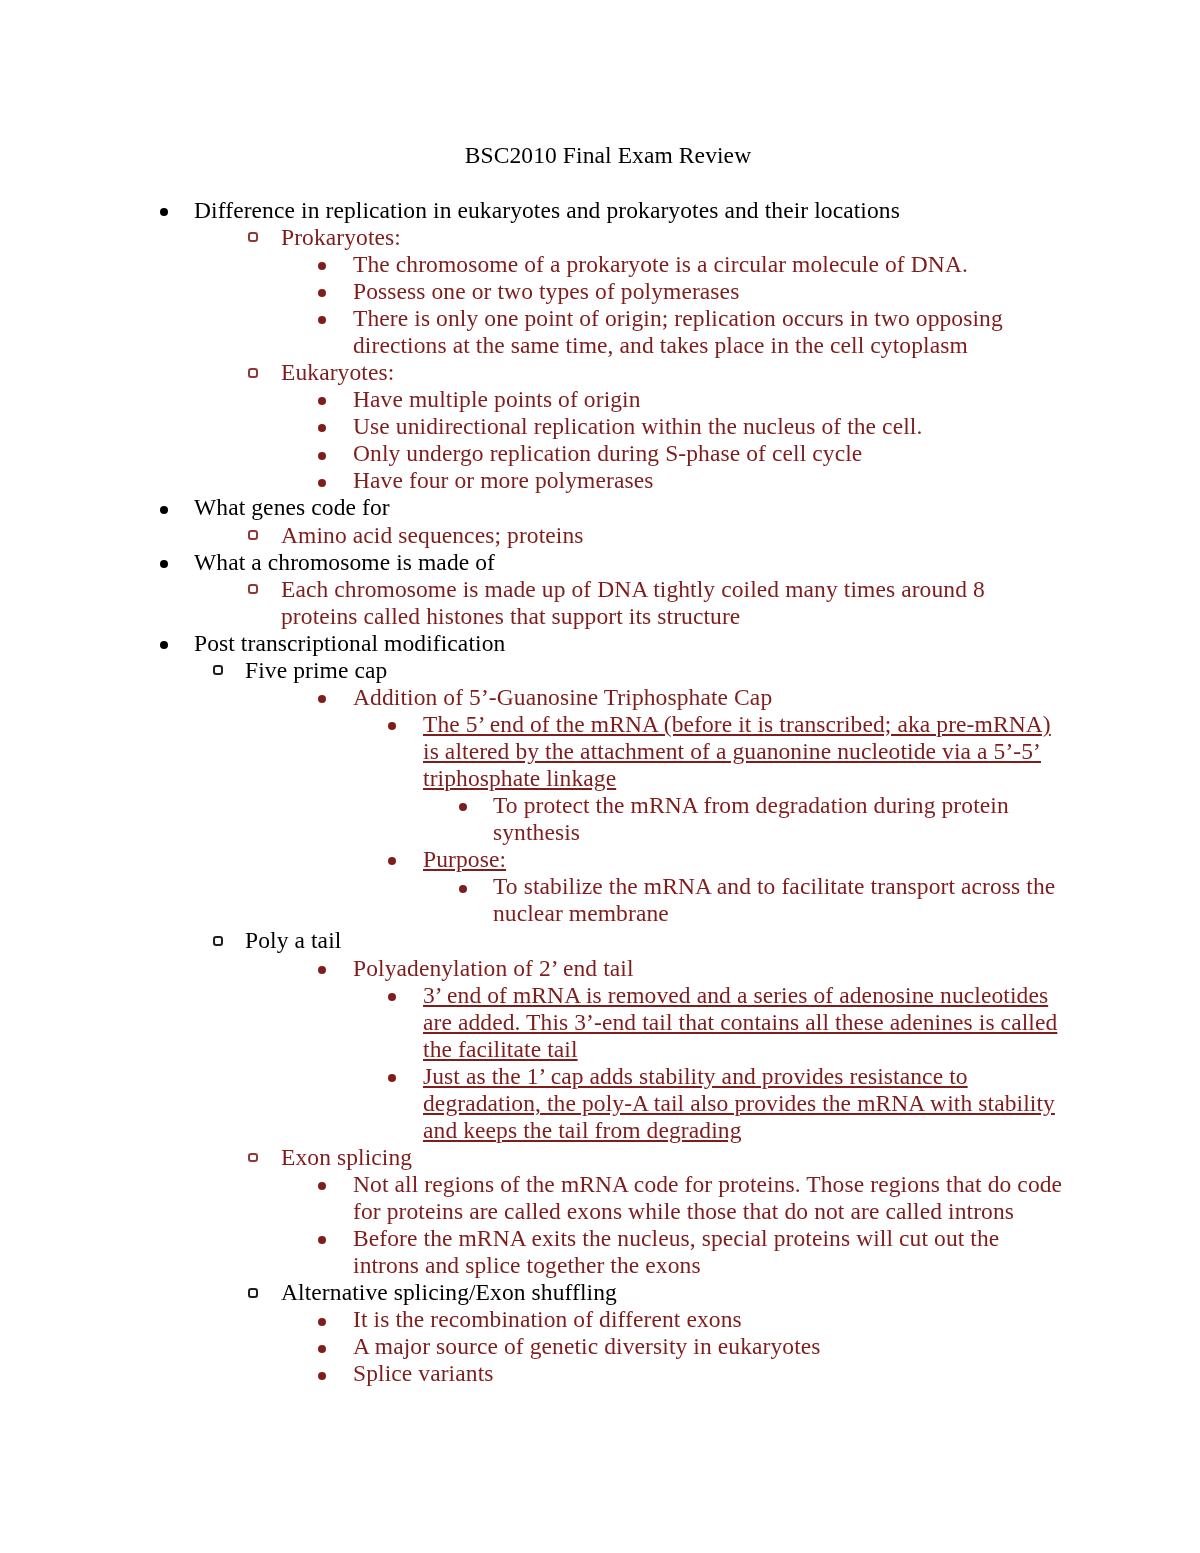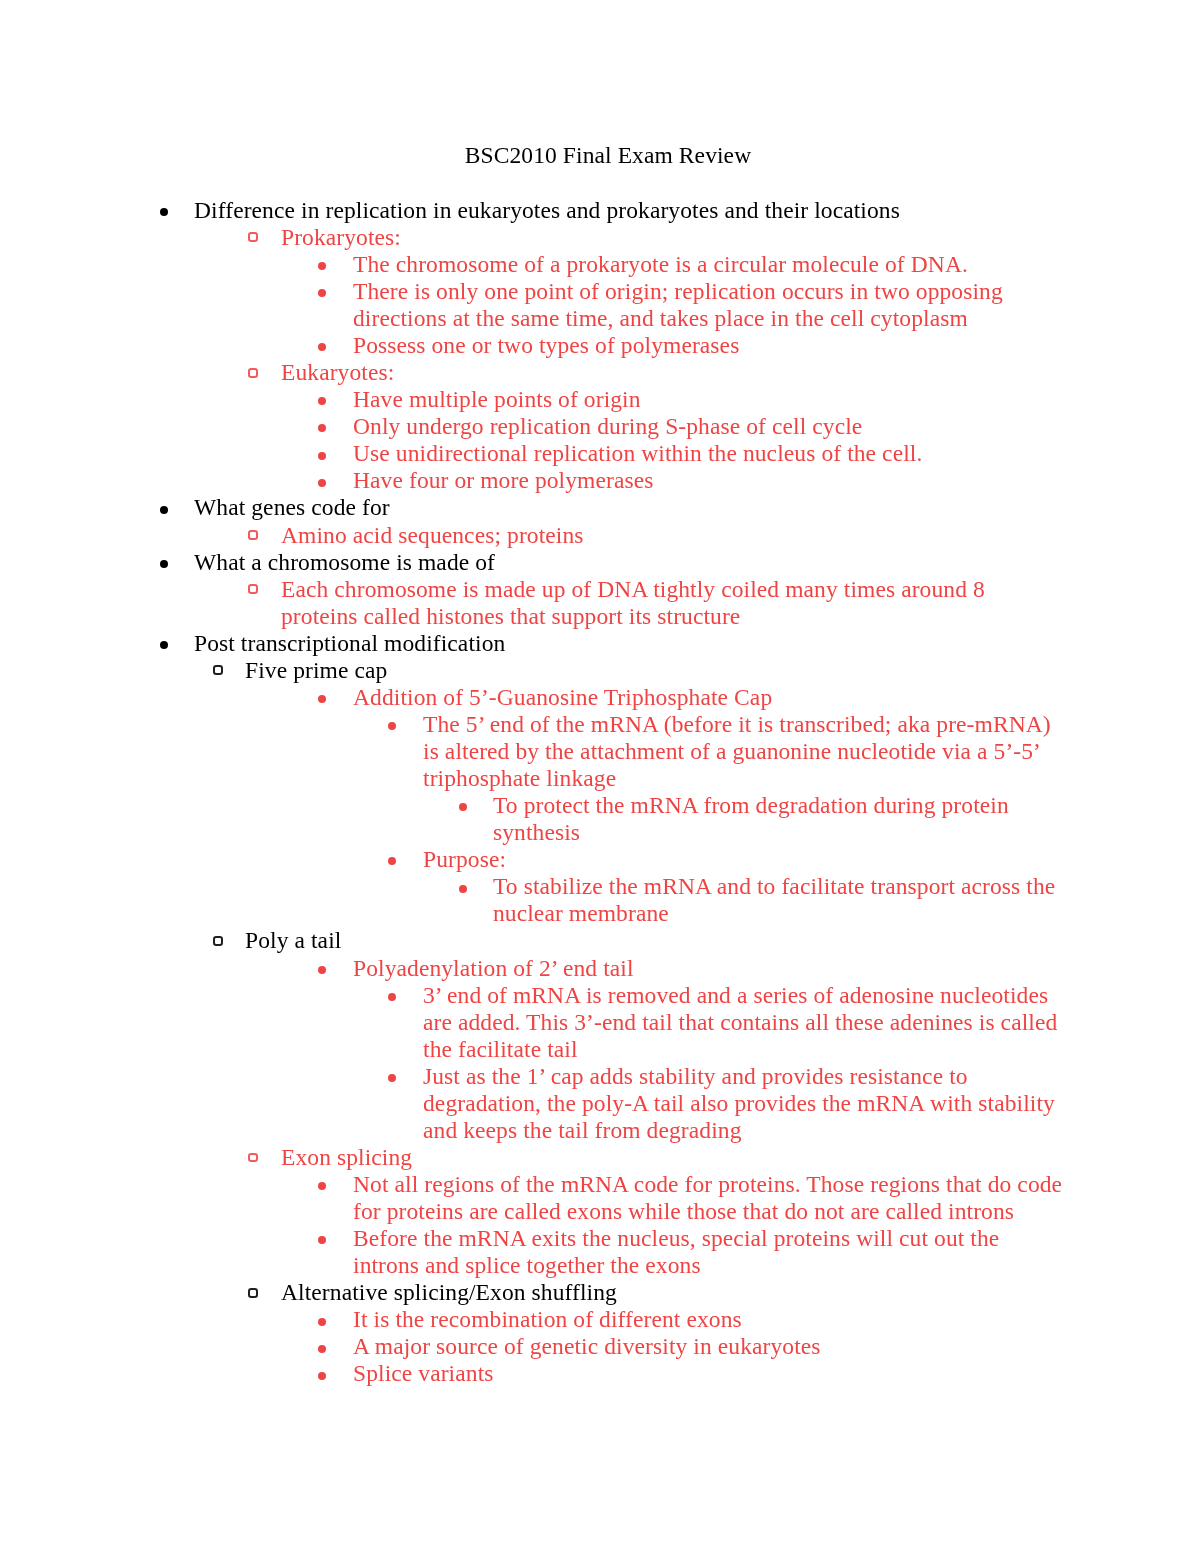--- a/index.html
+++ b/index.html
@@ -29,25 +29,25 @@
   }
   .li .ln { display:block; white-space:pre; will-change:transform; }
   .lv1  { padding-left:193.5px; }
   .lv1  > .bullet { left:159.5px; }
   .lv2  { padding-left:281px; }
   .lv2  > .bullet { left:248px; }
   .lv2b { padding-left:245px; }
   .lv2b > .bullet { left:213px; }
   .lv3  { padding-left:352.5px; }
   .lv3  > .bullet { left:317.5px; }
-  .lv4  { padding-left:423px; }
+  .lv4  { padding-left:423px;text-decoration:underline; }
   .lv4  > .bullet { left:388px; }
   .lv5  { padding-left:492.5px; }
   .lv5  > .bullet { left:458.5px; }
-  .blue  { color:#ef4444; }
+  .blue  { color:#7f1d1d; }
   .black { color:#000000; }
   .ln b  { font-weight:normal; }
 </style>
 </head>
 <body>
 
 <div class="page">
 
   <div class="doc-title">BSC2010 Final Exam Review</div>
 
@@ -59,42 +59,42 @@
   <div class="li lv2 blue">
     <span class="bullet circle"></span>
     <span class="ln"><span>Prokaryotes:</span></span>
   </div>
   <div class="li lv3 blue">
     <span class="bullet disc"></span>
     <span class="ln"><span>The chromosome of a prokaryote is a </span><b>circular</b><span> molecule of DNA.</span></span>
   </div>
   <div class="li lv3 blue">
     <span class="bullet disc"></span>
-    <span class="ln"><span>There is only </span><b>one</b><span> point of origin; replication occurs in </span><b>two opposing</b></span>
-    <span class="ln"><b>directions</b><span> at the same time, and takes place in the cell </span><b>cytoplasm</b></span>
+    <span class="ln"><span>Possess one or two types of polymerases</span></span>
   </div>
   <div class="li lv3 blue">
     <span class="bullet disc"></span>
-    <span class="ln"><span>Possess one or two types of polymerases</span></span>
+    <span class="ln"><span>There is only </span><b>one</b><span> point of origin; replication occurs in </span><b>two opposing</b></span>
+    <span class="ln"><b>directions</b><span> at the same time, and takes place in the cell </span><b>cytoplasm</b></span>
   </div>
   <div class="li lv2 blue">
     <span class="bullet circle"></span>
     <span class="ln"><span>Eukaryotes:</span></span>
   </div>
   <div class="li lv3 blue">
     <span class="bullet disc"></span>
     <span class="ln"><span>Have </span><b>multiple</b><span> points of origin</span></span>
   </div>
   <div class="li lv3 blue">
     <span class="bullet disc"></span>
-    <span class="ln"><span>Only undergo replication during </span><b>S-phase</b><span> of cell cycle</span></span>
+    <span class="ln"><span>Use </span><b>unidirectional</b><span> replication within the </span><b>nucleus</b><span> of the cell.</span></span>
   </div>
   <div class="li lv3 blue">
     <span class="bullet disc"></span>
-    <span class="ln"><span>Use </span><b>unidirectional</b><span> replication within the </span><b>nucleus</b><span> of the cell.</span></span>
+    <span class="ln"><span>Only undergo replication during </span><b>S-phase</b><span> of cell cycle</span></span>
   </div>
   <div class="li lv3 blue">
     <span class="bullet disc"></span>
     <span class="ln"><span>Have four or more polymerases</span></span>
   </div>
   <div class="li lv1 black">
     <span class="bullet disc"></span>
     <span class="ln"><span>What genes code for</span></span>
   </div>
   <div class="li lv2 blue">

